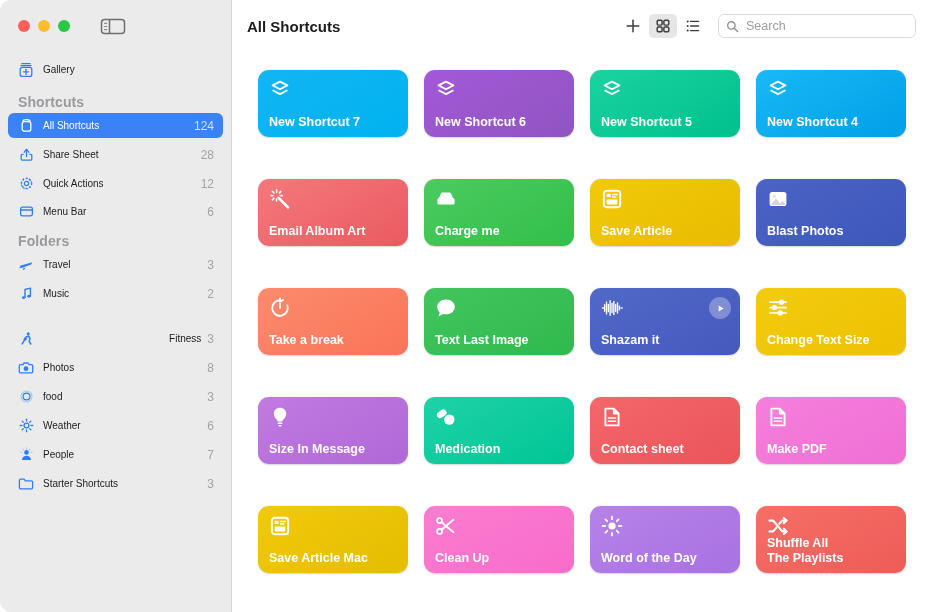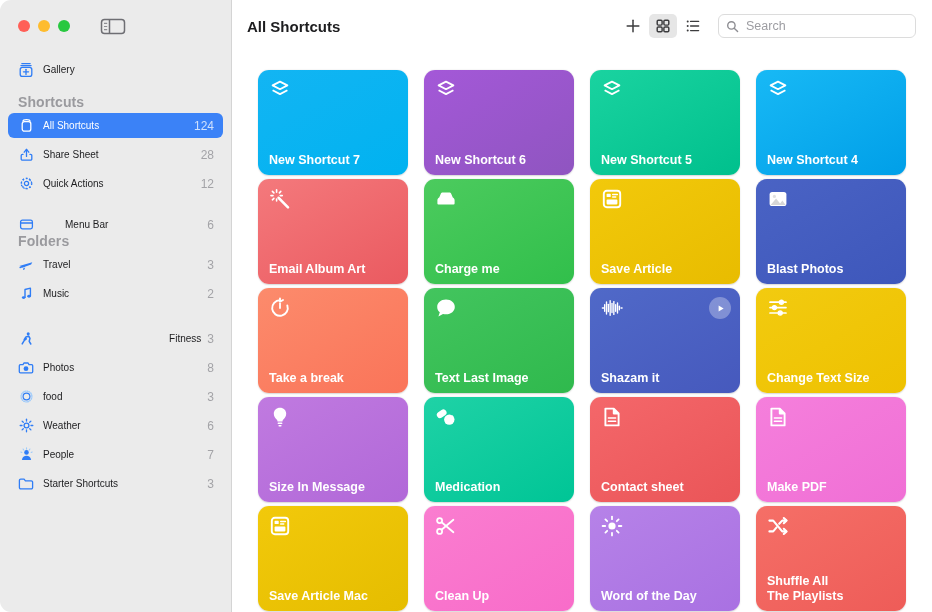--- a/index.html
+++ b/index.html
@@ -152,21 +152,21 @@
     box-sizing: border-box;
     display: grid;
     grid-template-columns: repeat(4, 150px);
     grid-auto-rows: 93px;
     column-gap: 16px;
     row-gap: 16px;
     align-content: start;
   }
   .tile {
     position: relative;
-    width: 150px; height: 105px;
+    width: 150px; height: 67px;
     border-radius: 11px;
     overflow: hidden;
     cursor: default;
     box-shadow: 0 0.5px 1.5px rgba(0,0,0,0.16);
   }
   .tile .t-icon {
     position: absolute;
     left: 11px; top: 9px;
     width: 22px; height: 22px;
     color: #ffffff;
@@ -262,21 +262,21 @@
               <path d="M7.5 1.8 L8.3 3.1 M7.5 13.2 L6.7 11.9 M13.2 7.5 L11.9 8.3 M1.8 7.5 L3.1 6.7
                        M11.5 3.5 L10.9 5 M3.5 11.5 L4.1 10 M11.5 11.5 L10 10.9 M3.5 3.5 L5 4.1"></path>
               <circle cx="7.5" cy="7.5" r="5.2" stroke-dasharray="1.6 1.7"></circle>
             </g>
           </svg>
         </span>
         <span class="sb-label">Quick Actions</span>
         <span class="sb-count">12</span>
       </div>
 
-      <div class="sb-item" style="margin-top:16px;gap:22px;">
+      <div class="sb-item" style="margin-top:3px;">
         <span class="sb-icon">
           <svg width="15" height="15" viewBox="0 0 15 15">
             <rect x="1.6" y="3.2" width="11.8" height="8.6" rx="1.8" fill="none" stroke="currentColor" stroke-width="1.3"></rect>
             <line x1="1.6" y1="6" x2="13.4" y2="6" stroke="currentColor" stroke-width="1.3"></line>
           </svg>
         </span>
         <span class="sb-label">Menu Bar</span>
         <span class="sb-count">6</span>
       </div>
     </div>

